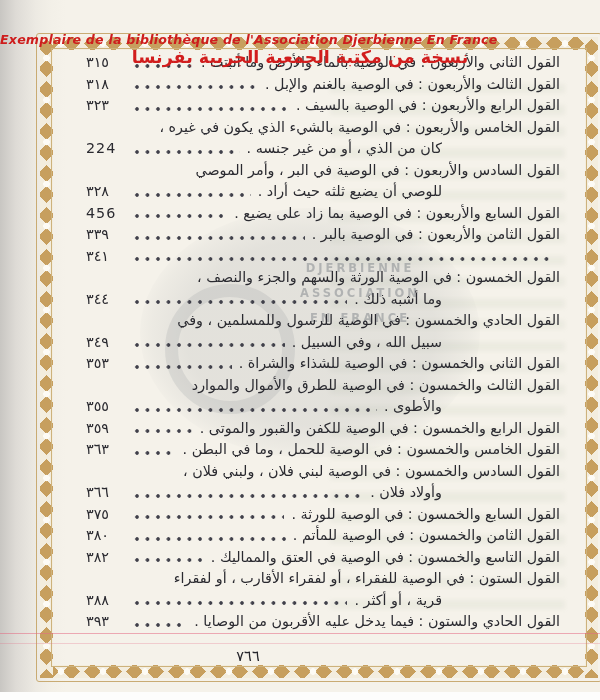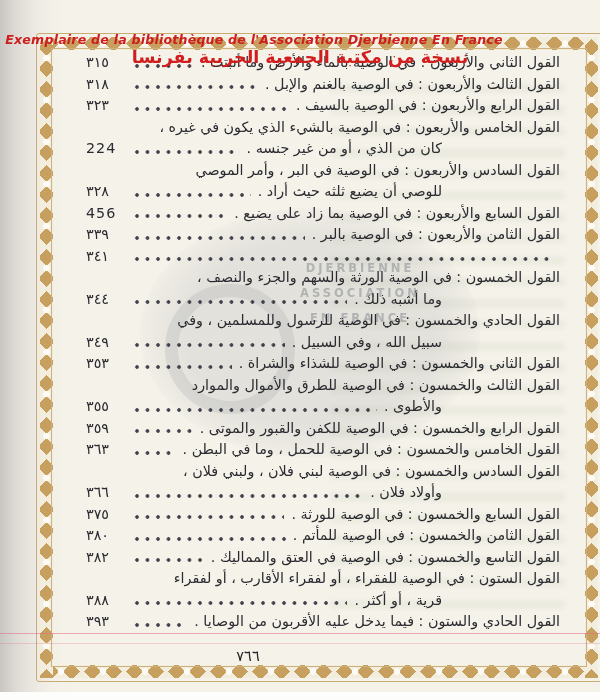--- a/index.html
+++ b/index.html
@@ -45,21 +45,21 @@
       radial-gradient(circle,#fdfbf5 3px,transparent 3.6px),
       linear-gradient(45deg,#f3edde 25%,transparent 25%,transparent 75%,#f3edde 75%),
       linear-gradient(135deg,#f3edde 25%,transparent 25%,transparent 75%,#f3edde 75%);
   }
   .band-t,.band-b{left:0;right:0;height:13px;background-size:42px 13px,21px 13px,21px 13px;}
   .band-t{top:0;} .band-b{bottom:0;}
   .band-l,.band-r{top:0;bottom:0;width:13px;background-size:13px 42px,13px 21px,13px 21px;}
   .band-l{left:0;} .band-r{right:0;}
   
   .stamp-fr{
-    position:absolute;left:0;top:32px;width:508px;text-align:center;z-index:6;
+    position:absolute;left:0;top:32px;width:508px;z-index:6;
     color:#ce1d1d;font-weight:bold;font-style:italic;font-size:12.6px;letter-spacing:0.2px;
     white-space:nowrap;
   }
   .stamp-ar{
     position:absolute;left:0;top:47px;width:600px;text-align:center;z-index:6;
     direction:rtl;color:#d11d1d;font-weight:bold;font-size:17.5px;white-space:nowrap;
   }
   
   .toc{position:absolute;left:66px;top:52px;width:494px;z-index:3;}
   .line{

